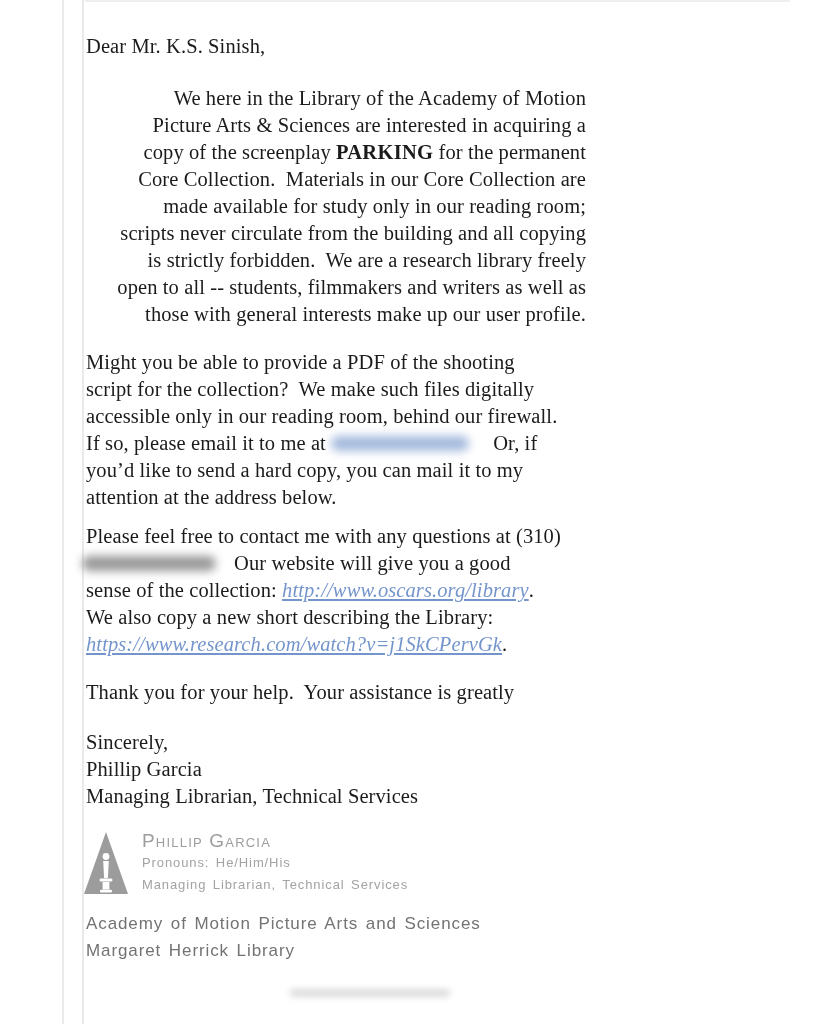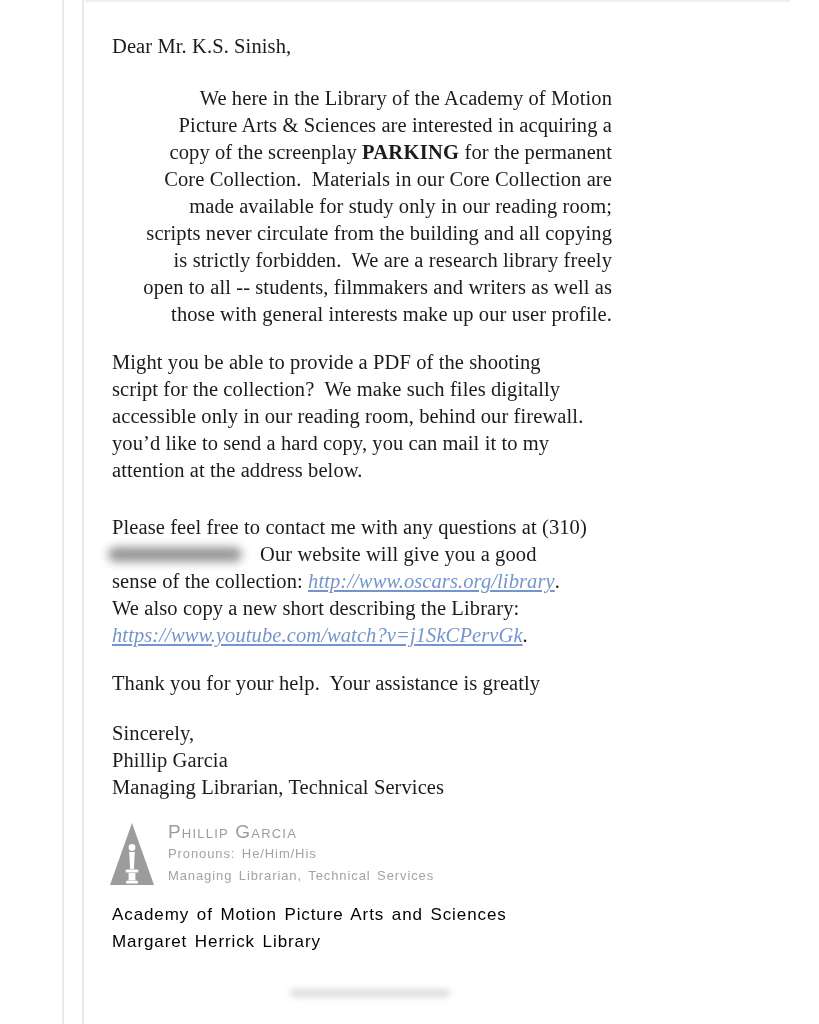--- a/index.html
+++ b/index.html
@@ -3,43 +3,43 @@
 <meta charset="utf-8">
 <style>
   * { margin:0; padding:0; box-sizing:border-box; }
   html,body { width:819px; height:1024px; background:#ffffff; overflow:hidden;
               font-family:"Liberation Serif","DejaVu Serif",serif; }
   .quote-bar { position:absolute; top:0; bottom:0; width:2px; background:#e9e9e9; }
   #quote-bar-outer { left:62px; }
   #quote-bar-inner { left:82px; }
   #top-divider { position:absolute; top:0; left:85px; width:705px; height:2px; background:#efefef; }
 
-  #letter { position:absolute; left:112px; top:33px; width:500px; color:#1b1b1b; }
+  #letter { position:absolute; left:86px; top:33px; width:500px; color:#1b1b1b; }
   .line { white-space:pre; font-size:20.5px; line-height:27px; height:27px;
           color:#1b1b1b; letter-spacing:0.1px; }
   .paragraph { margin-top:21px; }
   .paragraph.p1 { margin-top:25px;text-align:right; }
-  .paragraph.p3 { margin-top:30px; }
+  .paragraph.p3 { margin-top:12px; }
   .paragraph.p5 { margin-top:23px; }
   .bold { font-weight:bold; letter-spacing:0.3px; }
   a.link { color:#7495cc; font-style:italic; text-decoration:underline; cursor:pointer; }
   .blur_email { display:inline-block; width:138px; height:15px; background:#a3b9dc;
                 border-radius:8px; filter:blur(5px); vertical-align:-1px; margin-right:24px; }
   .blur_phone { display:inline-block; width:134px; height:15px; background:#979797;
                 border-radius:8px; filter:blur(5px); vertical-align:-1px; margin-left:-4px; margin-right:18px; }
 
   
   #signature { margin-top:22px; font-family:"Liberation Sans","DejaVu Sans",sans-serif; color:#9f9f9f; }
   .sig-card { display:flex; align-items:flex-start; }
   .sig-logo { width:44px; height:62px; flex:0 0 44px; margin-left:-2px; }
   .sig-lines { margin-left:14px; margin-top:-3px; }
   .sig-name { font-variant:small-caps; font-size:19px; letter-spacing:1.2px; line-height:23px; color:#9d9d9d; }
   .sig-sub  { font-size:13px; letter-spacing:0.9px; word-spacing:2px; line-height:22px; color:#a3a3a3; }
   .org-lines { margin-top:14px; }
-  .org-line { font-size:17px; letter-spacing:0.9px; word-spacing:2px; line-height:27px; color:#000000; }
+  .org-line { font-size:17px; letter-spacing:0.9px; word-spacing:2px; line-height:27px; color:#737373; }
   .blur_address { position:absolute; left:290px; top:989px; width:160px; height:8px;
                   background:#dcdcdc; border-radius:4px; filter:blur(3px); }
 </style>
 </head>
 <body>
 
 <div class="quote-bar" id="quote-bar-outer"></div>
 <div class="quote-bar" id="quote-bar-inner"></div>
 <div id="top-divider"></div>
 
@@ -55,29 +55,30 @@
         <div class="line"><span>made available for study only in our reading room;</span></div>
         <div class="line"><span>scripts never circulate from the building and all copying</span></div>
         <div class="line"><span>is strictly forbidden.  We are a research library freely</span></div>
         <div class="line"><span>open to all -- students, filmmakers and writers as well as</span></div>
         <div class="line"><span>those with general interests make up our user profile.</span></div>
       </div>
       <div class="paragraph p2">
         <div class="line"><span>Might you be able to provide a PDF of the shooting</span></div>
         <div class="line"><span>script for the collection?  We make such files digitally</span></div>
         <div class="line"><span>accessible only in our reading room, behind our firewall.</span></div>
+        <div class="line"><span>If so, please email it to me at </span><span class="blur_email"></span><span>Or, if</span></div>
         <div class="line"><span>you’d like to send a hard copy, you can mail it to my</span></div>
         <div class="line"><span>attention at the address below.</span></div>
       </div>
       <div class="paragraph p3">
         <div class="line"><span>Please feel free to contact me with any questions at (310)</span></div>
         <div class="line"><span class="blur_phone"></span><span>Our website will give you a good</span></div>
         <div class="line"><span>sense of the collection: </span><a class="link link">http://www.oscars.org/library</a><span>.</span></div>
         <div class="line"><span>We also copy a new short describing the Library:</span></div>
-        <div class="line"><a class="link link">https://www.youtube.com/watch?v=j1SkCPervGk</a><span>.</span></div>
+        <div class="line"><a class="link link">https://www.research.com/watch?v=j1SkCPervGk</a><span>.</span></div>
       </div>
       <div class="paragraph p4">
         <div class="line"><span>Thank you for your help.  Your assistance is greatly</span></div>
       </div>
       <div class="paragraph p5">
         <div class="line"><span>Sincerely,</span></div>
         <div class="line"><span>Phillip Garcia</span></div>
         <div class="line"><span>Managing Librarian, Technical Services</span></div>
       </div>
     </div>

